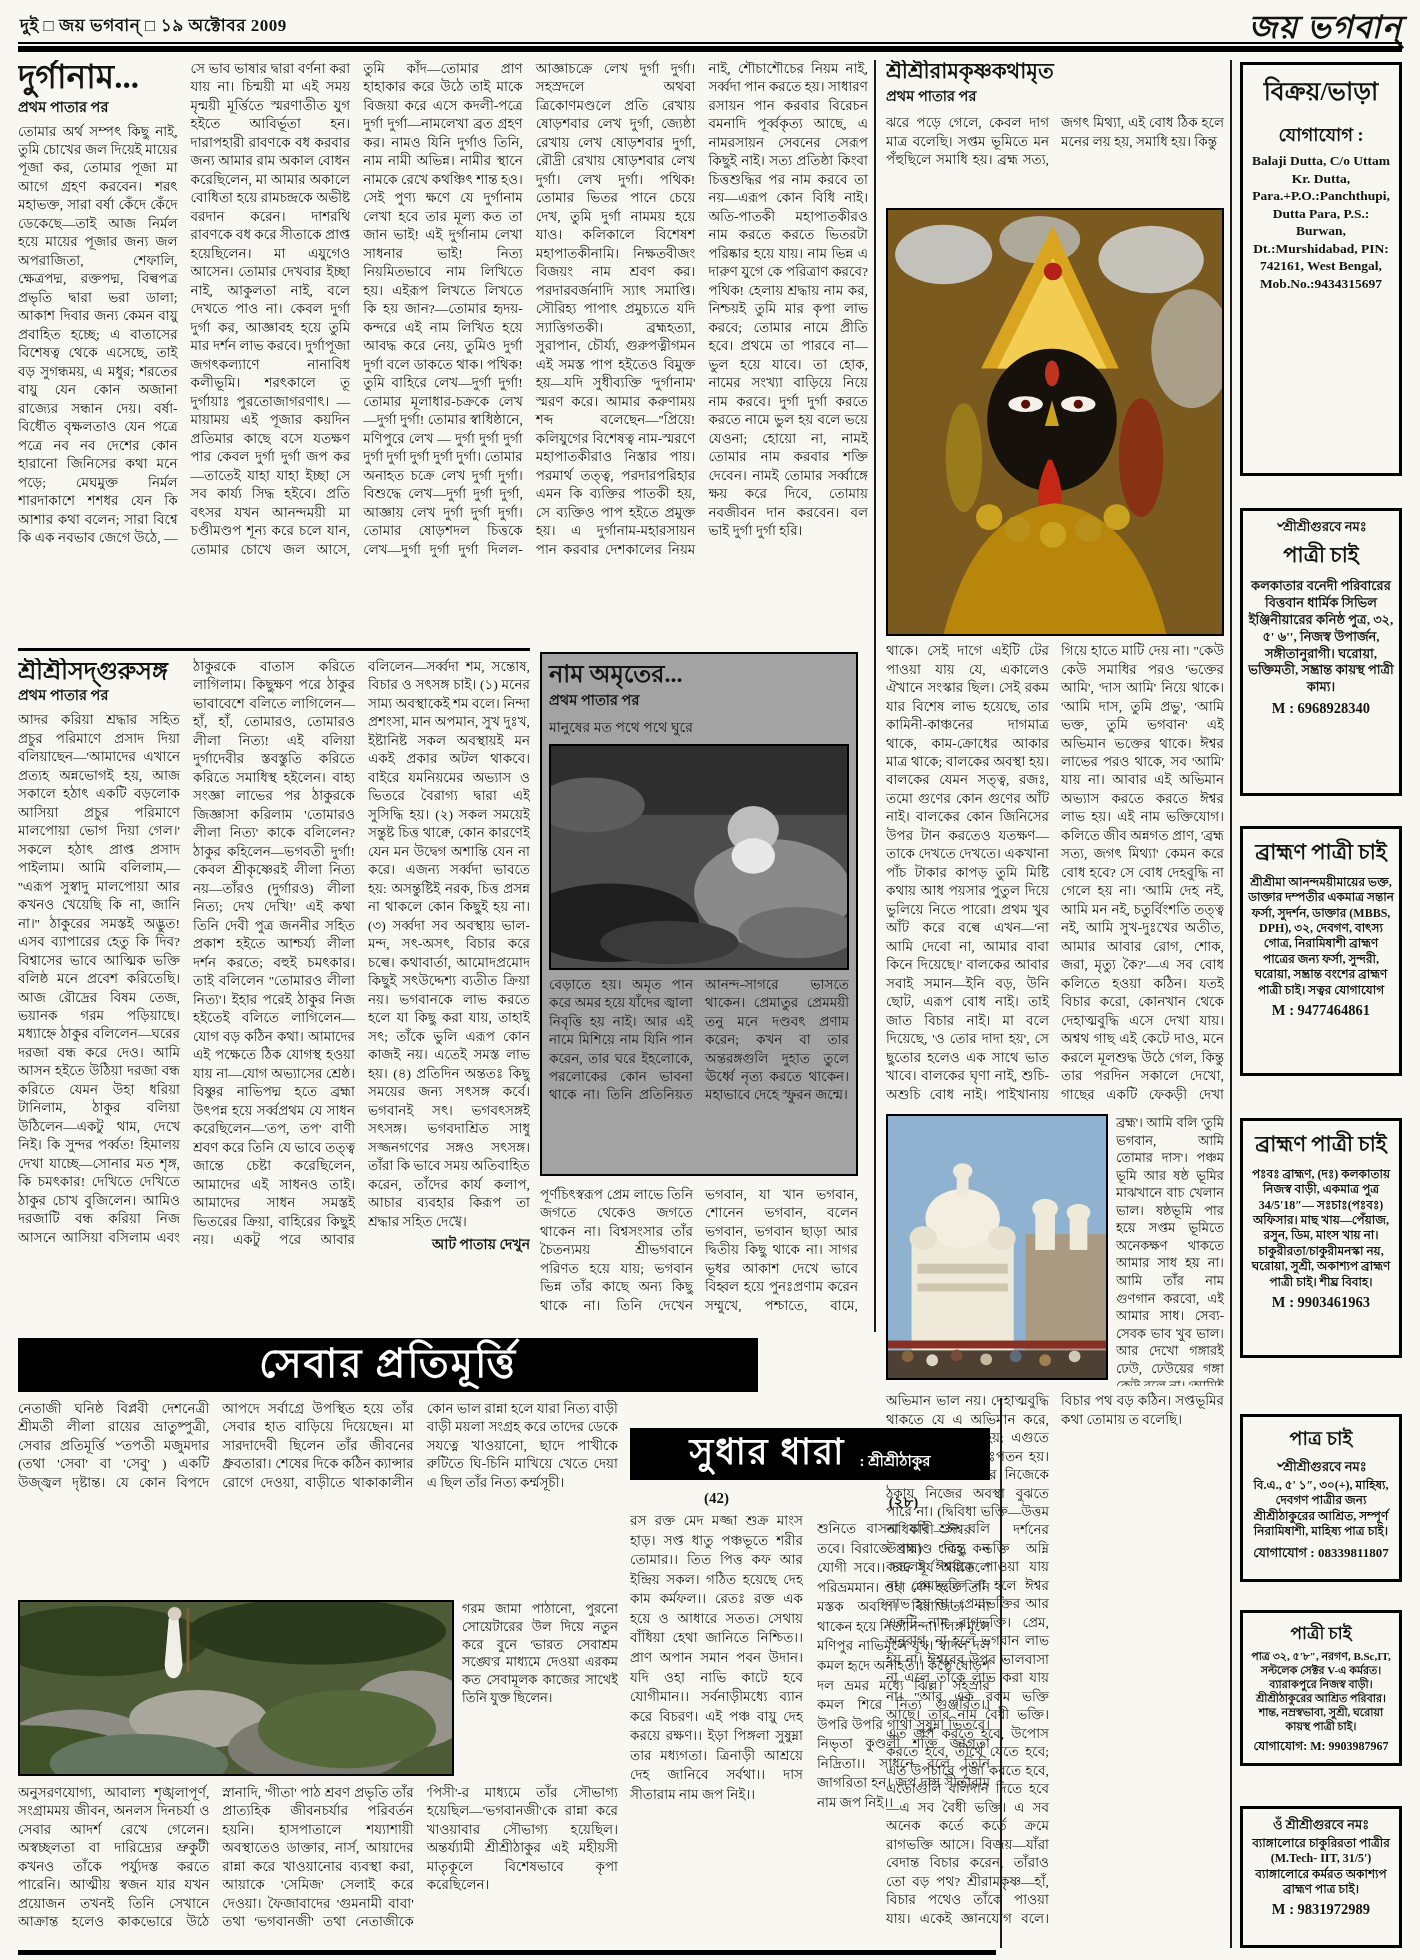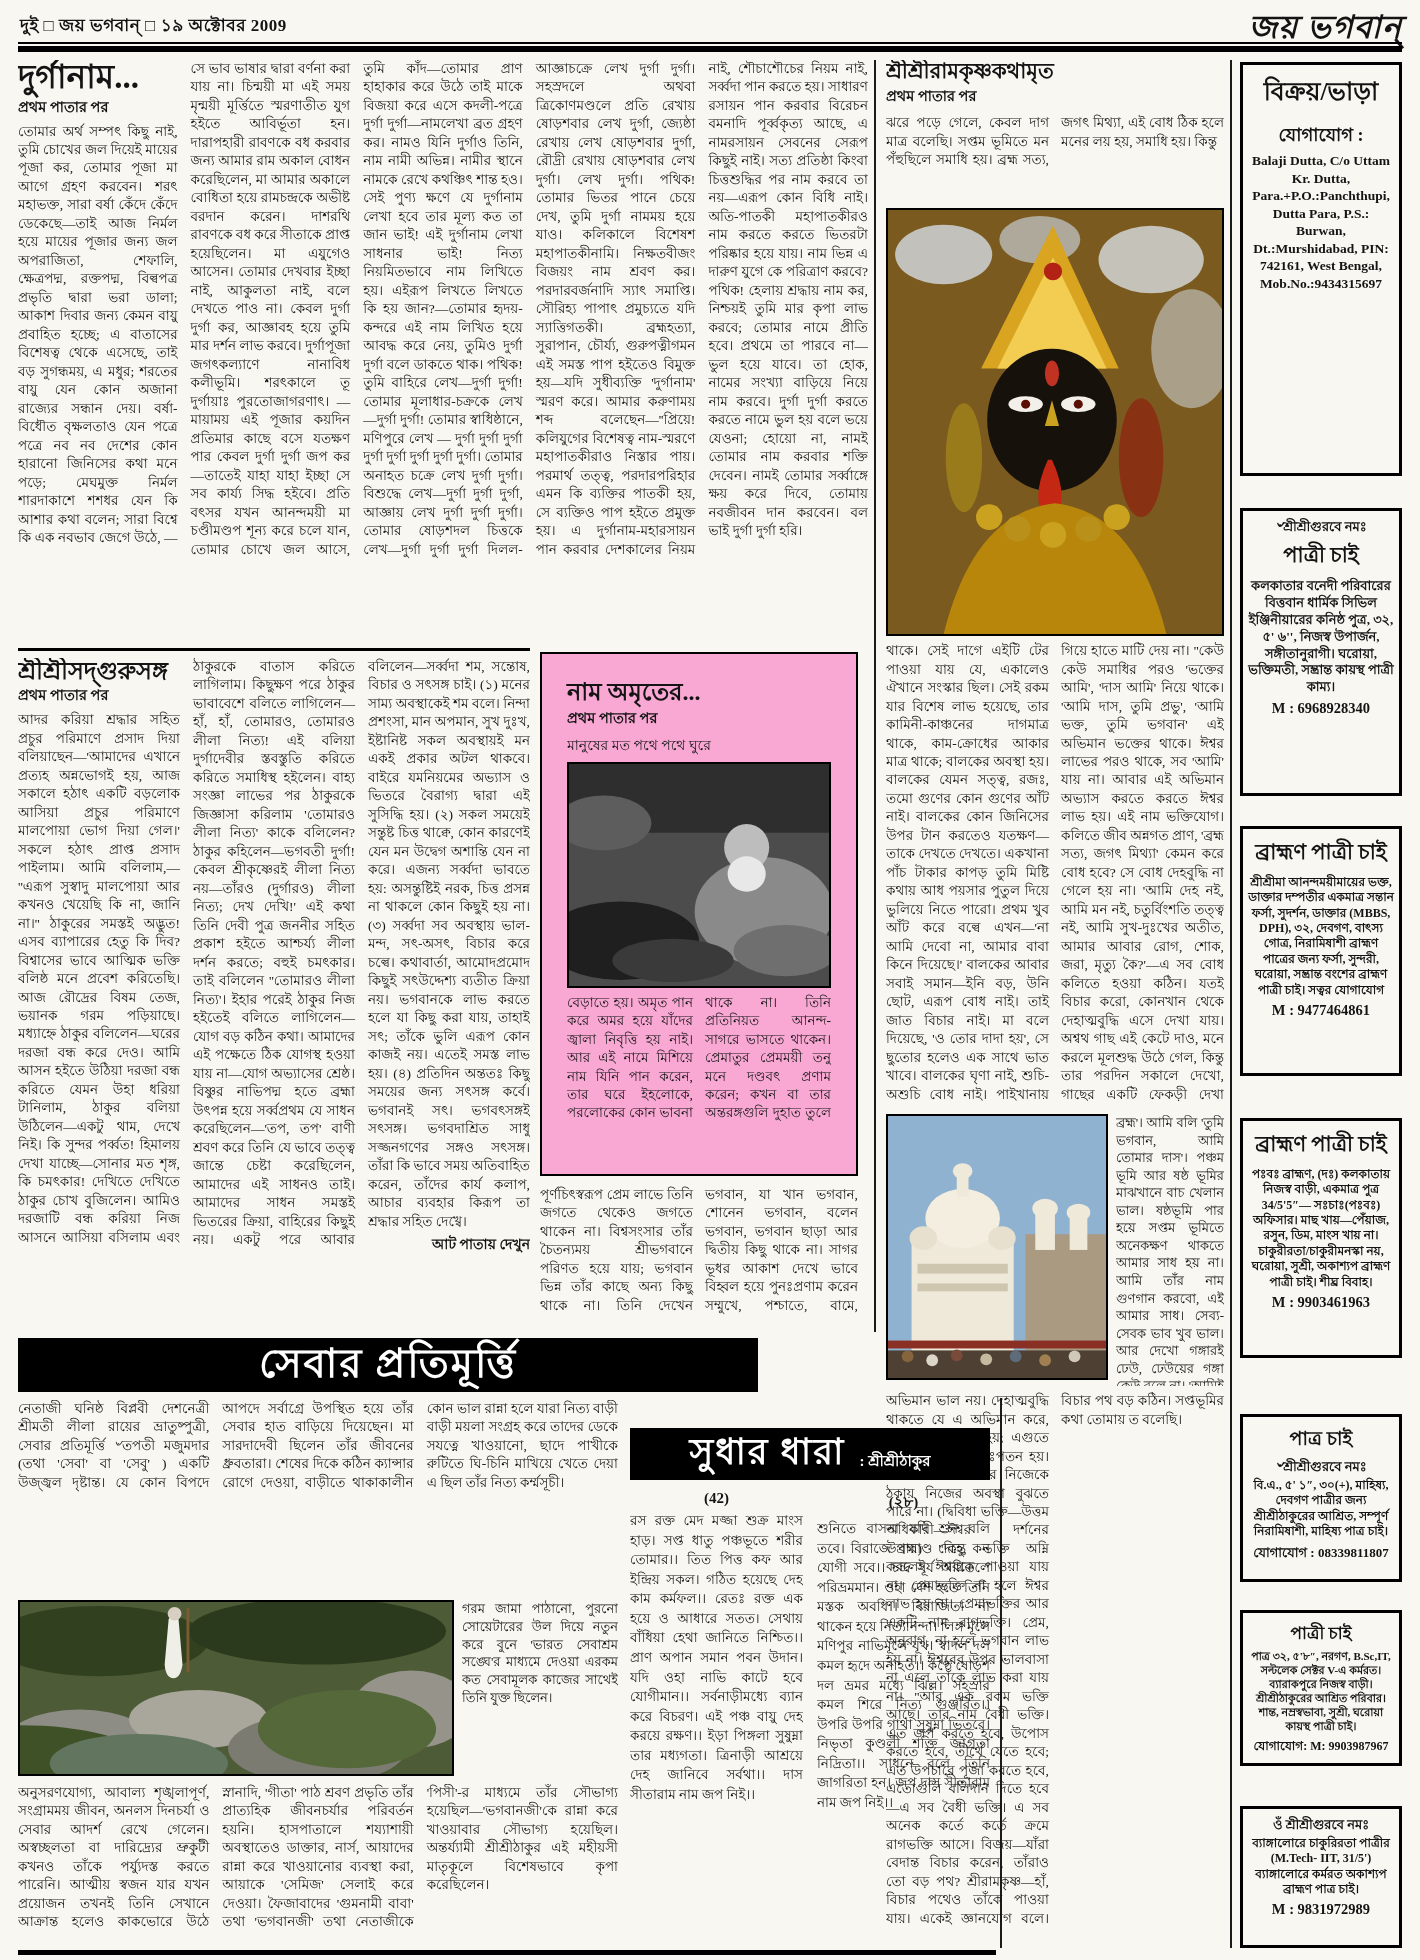--- a/index.html
+++ b/index.html
@@ -17,21 +17,21 @@
   .cols5{column-count:5;column-gap:13px;column-fill:balance;height:100%}
   .cols3{column-count:3;column-gap:13px;column-fill:balance;height:100%}
   .cols2{column-count:2;column-gap:12px;column-fill:auto}
   h1.art{font-size:33px;font-weight:bold;line-height:1.05;margin-bottom:3px}
   h2.art{font-size:24px;font-weight:bold;line-height:1.1;margin-bottom:2px}
   h3.art{font-size:21px;font-weight:bold;line-height:1.1;margin-bottom:2px}
   .cont{font-size:14.5px;font-weight:bold;margin:2px 0 5px}
   .see-more{font-size:14px;font-weight:bold;text-align:right;margin-top:4px}
   .vrule{position:absolute;width:2px;background:#1b1b1b}
   
-  .nam-box{border:2.5px solid #000;padding:25px;overflow:hidden;background:#f9a8d4}
+  .nam-box{border:2.5px solid #000;padding:7px;overflow:hidden;background:#a3a3a3}
   .nam-top{display:flex;gap:10px}
   
   .banner{background:#000;color:#fff;display:flex;align-items:center;justify-content:center;overflow:hidden}
   .banner .big{font-size:40px;font-weight:bold;letter-spacing:2px}
   .banner .byline{font-size:15px;font-weight:bold;margin-left:14px;align-self:flex-end;padding-bottom:6px}
   
   .photo{border:2px solid #000;overflow:hidden;background:#999}
   .photo svg{display:block;width:100%;height:100%}
   
   .sudhar-cols{display:flex;gap:14px;overflow:hidden}
@@ -238,21 +238,21 @@
   </div>
 
   <div class="adbox" style="top:826px;height:250px">
     <div class="ad-title">ব্রাহ্মণ পাত্রী চাই</div>
     <div class="ad-body-sm">শ্রীশ্রীমা আনন্দময়ীমায়ের ভক্ত, ডাক্তার দম্পতীর একমাত্র সন্তান ফর্সা, সুদর্শন, ডাক্তার (MBBS, DPH), ৩২, দেবগণ, বাৎস্য গোত্র, নিরামিষাশী ব্রাহ্মণ পাত্রের জন্য ফর্সা, সুন্দরী, ঘরোয়া, সম্ভ্রান্ত বংশের ব্রাহ্মণ পাত্রী চাই। সত্বর যোগাযোগ</div>
     <div class="ad-phone">M : 9477464861</div>
   </div>
 
   <div class="adbox" style="top:1118px;height:240px">
     <div class="ad-title">ব্রাহ্মণ পাত্রী চাই</div>
-    <div class="ad-body-sm">পঃবঃ ব্রাহ্মণ, (দঃ) কলকাতায় নিজস্ব বাড়ী, একমাত্র পুত্র 34/5'5″— সঃচাঃ(পঃবঃ) অফিসার। মাছ খায়—পেঁয়াজ, রসুন, ডিম, মাংস খায় না। চাকুরীরতা/চাকুরীমনস্কা নয়, ঘরোয়া, সুশ্রী, অকাশ্যপ ব্রাহ্মণ পাত্রী চাই। শীঘ্র বিবাহ।</div>
+    <div class="ad-body-sm">পঃবঃ ব্রাহ্মণ, (দঃ) কলকাতায় নিজস্ব বাড়ী, একমাত্র পুত্র 34/5'18″— সঃচাঃ(পঃবঃ) অফিসার। মাছ খায়—পেঁয়াজ, রসুন, ডিম, মাংস খায় না। চাকুরীরতা/চাকুরীমনস্কা নয়, ঘরোয়া, সুশ্রী, অকাশ্যপ ব্রাহ্মণ পাত্রী চাই। শীঘ্র বিবাহ।</div>
     <div class="ad-phone">M : 9903461963</div>
   </div>
 
   <div class="adbox" style="top:1414px;height:168px">
     <div class="ad-title" style="font-size:19px;margin-bottom:1px">পাত্র চাই</div>
     <div class="ad-invoc">৺শ্রীশ্রীগুরবে নমঃ</div>
     <div class="ad-body-sm">বি.এ., ৫' ১″, ৩০(+), মাহিষ্য, দেবগণ পাত্রীর জন্য শ্রীশ্রীঠাকুরের আশ্রিত, সম্পূর্ণ নিরামিষাশী, মাহিষ্য পাত্র চাই।</div>
     <div class="ad-phone" style="font-size:13px">যোগাযোগ : 08339811807</div>
   </div>
 

